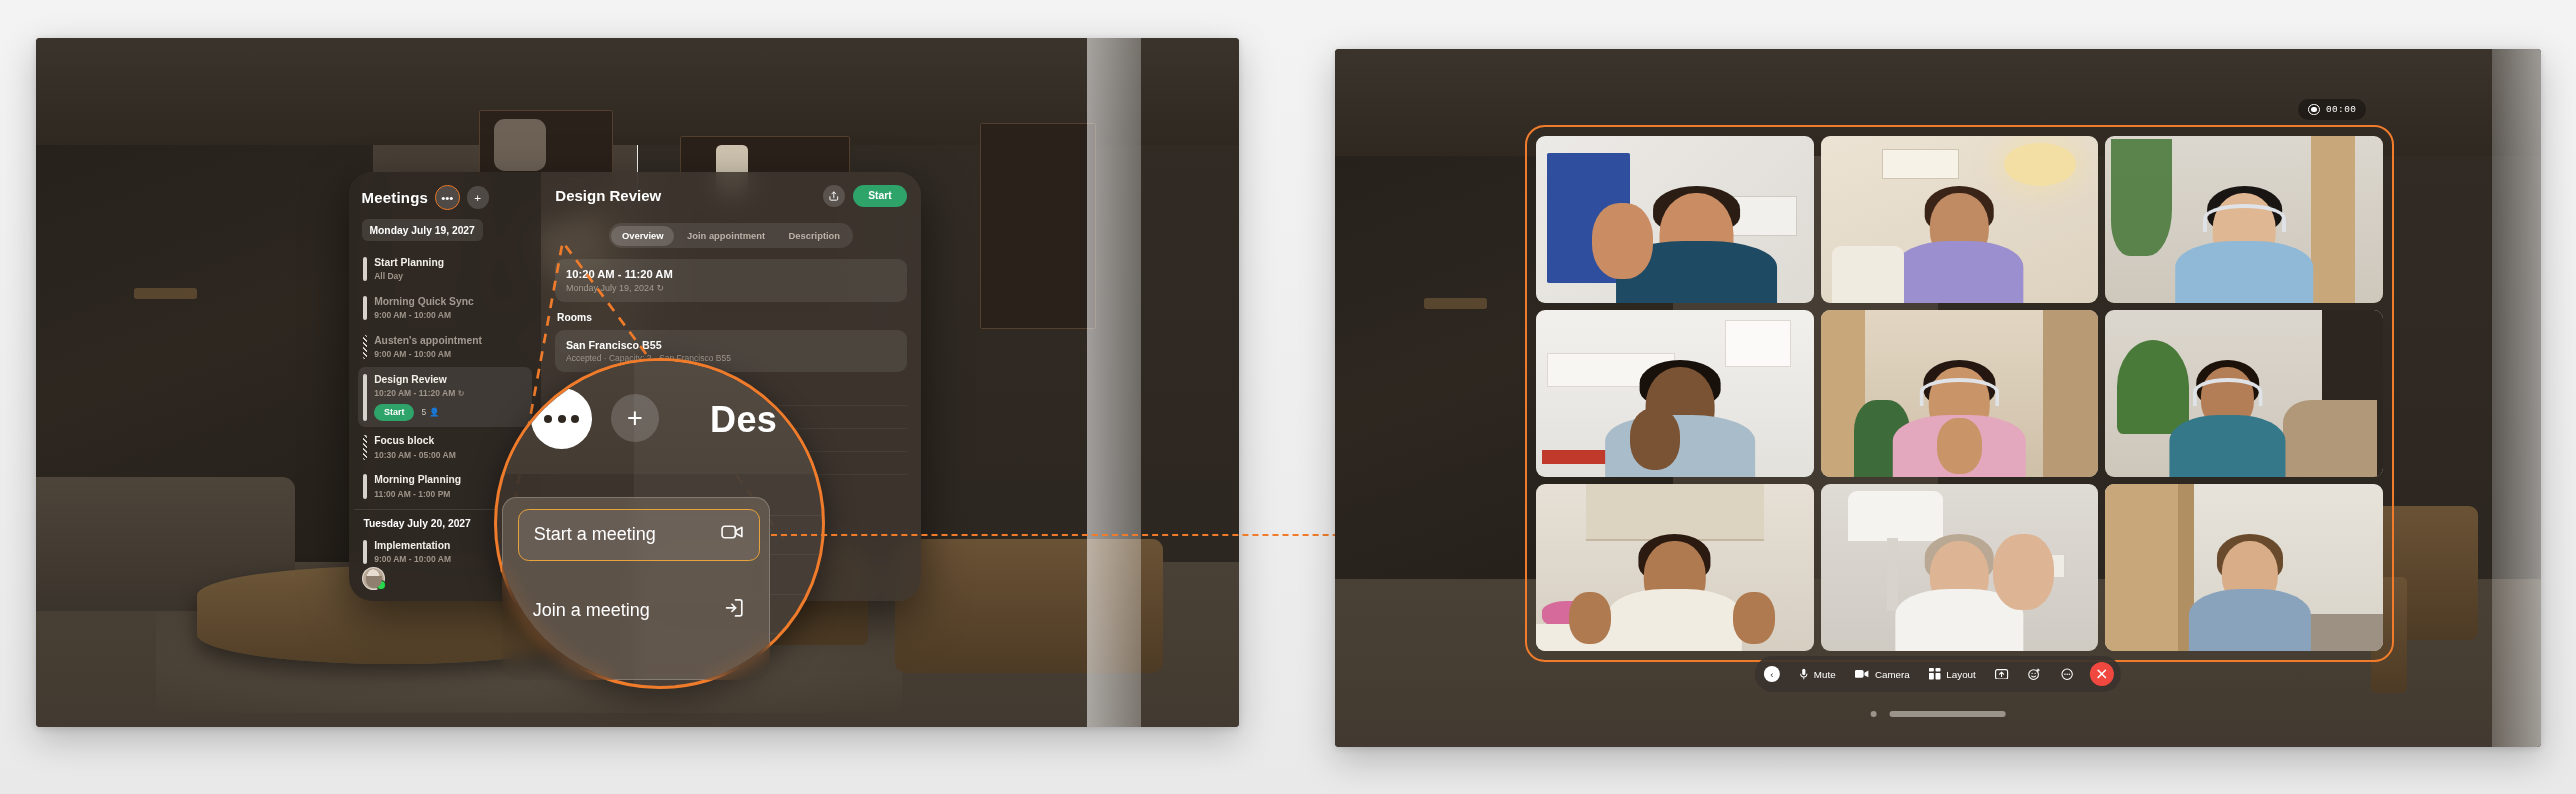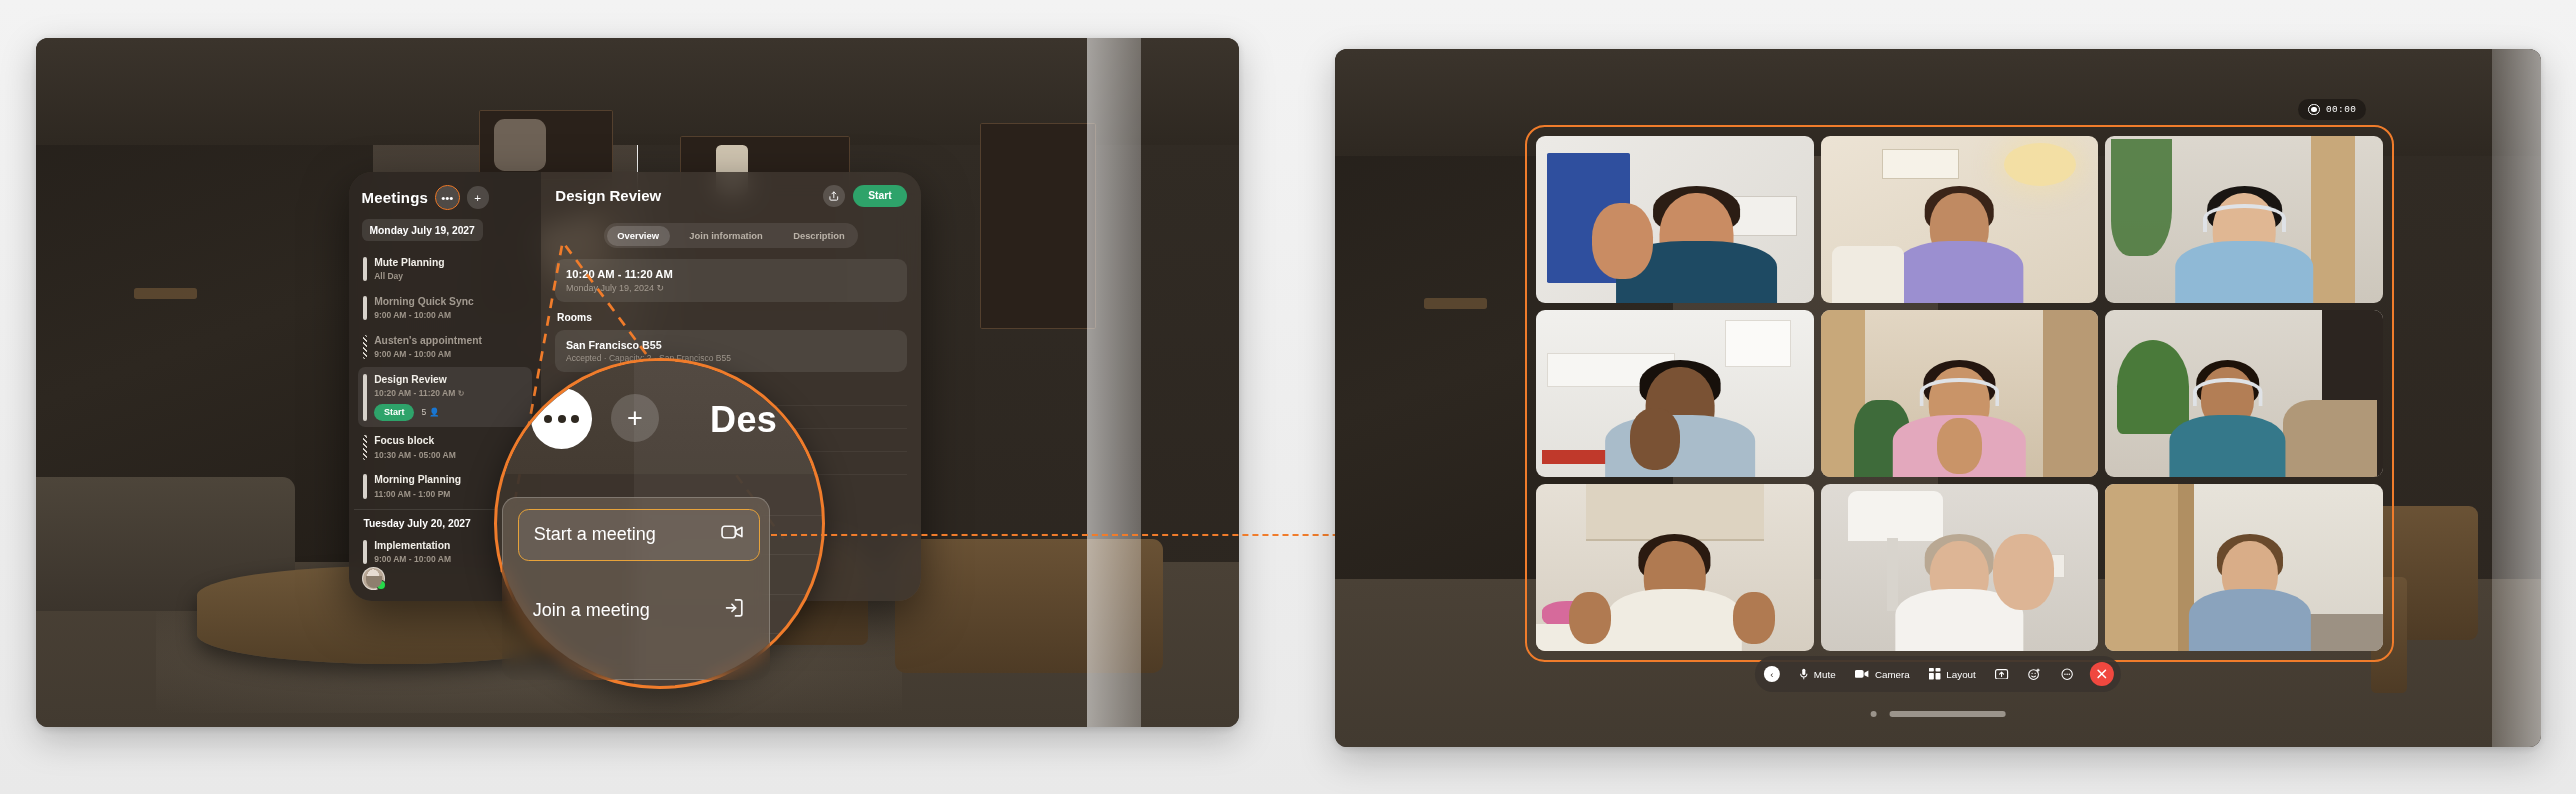--- a/index.html
+++ b/index.html
@@ -10,21 +10,21 @@
     overflow: hidden;
   }
   .stage {
     position: relative; width: 2576px; height: 794px;
     background: linear-gradient(180deg, #f3f3f3 0%, #ededed 60%, #e9e9e9 100%);
   }
 
   
   .device {
     position: absolute;
-    border-radius: 12px;
+    border-radius: 4px;
     overflow: hidden;
     box-shadow: 0 12.5px 36px rgba(0,0,0,0.22), 0 1.8px 7.2px rgba(0,0,0,0.12);
   }
   .device-left  { left: 36px;   top: 38px; width: 1203px; height: 689px; }
   .device-right { left: 1335px; top: 49px; width: 1206px; height: 698px; }
 
   
   .room { position: absolute; inset: 0; }
   .room .ceiling {
     position:absolute; left:0; top:0; width:100%; height:107px;
@@ -173,21 +173,21 @@
     background: rgba(255,255,255,.16);
     display:flex; align-items:center; justify-content:center;
   }
   .btn-start {
     background:#2ea36a; color:#fff; font-size:10.3px; font-weight:700;
     padding:5.4px 15px; border-radius:12.5px;
   }
   .tabs {
     margin: 16px auto 10.7px; width: fit-content;
     background: rgba(255,255,255,.09); border-radius: 13.4px; padding: 2.7px;
-    display:flex; gap:9px;
+    display:flex; gap:2px;
   }
   .tab { color:#bab2a8; font-size:9.4px; font-weight:600; padding:4.5px 10.7px; border-radius:11.6px; }
   .tab.active { background: rgba(255,255,255,.16); color:#fff; }
   .card-block {
     background: rgba(255,255,255,.085); border-radius:9px;
     padding: 9px 10.7px; margin-bottom: 10.7px;
   }
   .cb-main { color:#fff; font-size:11.2px; font-weight:700; }
   .cb-sub  { color:#a49b91; font-size:9px; margin-top:2.7px; }
   .sec-h { color:#fff; font-size:10.3px; font-weight:700; margin: 3.6px 0 6.3px 1.8px; }
@@ -334,21 +334,21 @@
             <span class="circ-btn ringed">•••</span>
             <span class="circ-btn">+</span>
           </div>
           <div class="date-chip">Monday July 19, 2027</div>
 
           <div class="mlist">
 
             <div class="mrow">
               <div class="bar"></div>
               <div>
-                <div class="mtitle">Mute Planning</div>
+                <div class="mtitle">Start Planning</div>
                 <div class="mtime">All Day</div>
               </div>
             </div>
 
             <div class="mrow">
               <div class="bar"></div>
               <div>
                 <div class="mtitle dim">Morning Quick Sync</div>
                 <div class="mtime">9:00 AM - 10:00 AM</div>
               </div>
@@ -425,21 +425,21 @@
                     <path d="M12 16V4"></path>
                     <path d="M8 8l4-4 4 4"></path>
                 </svg>
               </span>
               <span class="btn-start">Start</span>
             </span>
           </div>
 
           <div class="tabs">
             <span class="tab active">Overview</span>
-            <span class="tab">Join information</span>
+            <span class="tab">Join appointment</span>
             <span class="tab">Description</span>
           </div>
 
           <div class="card-block">
             <div class="cb-main">10:20 AM - 11:20 AM</div>
             <div class="cb-sub">
               <span>Monday July 19, 2024</span>
               <span>↻</span>
             </div>
           </div>

